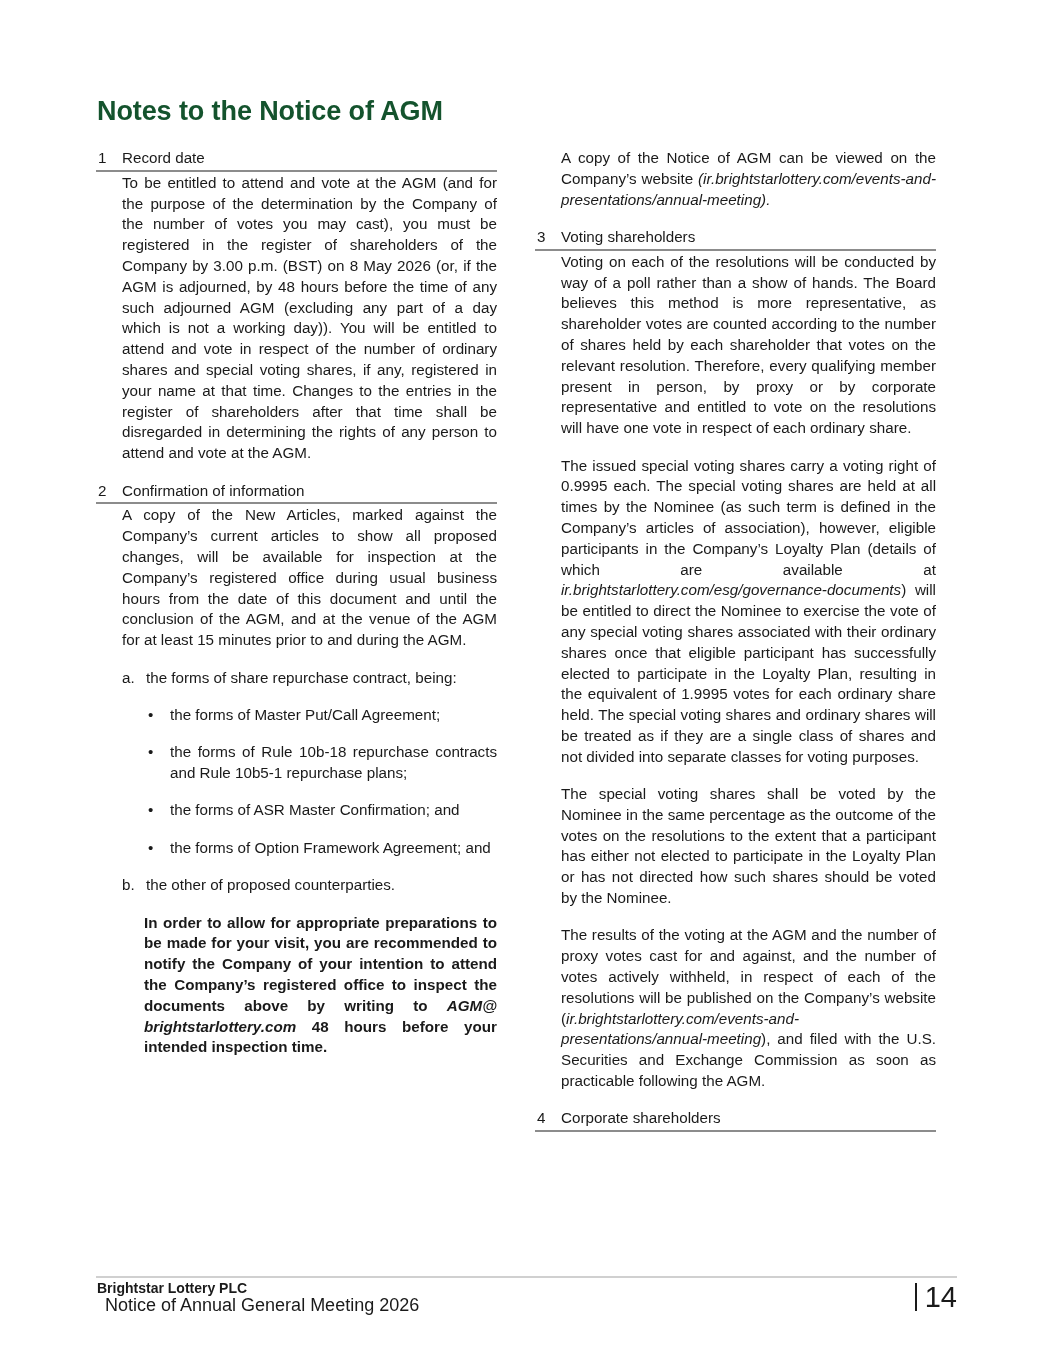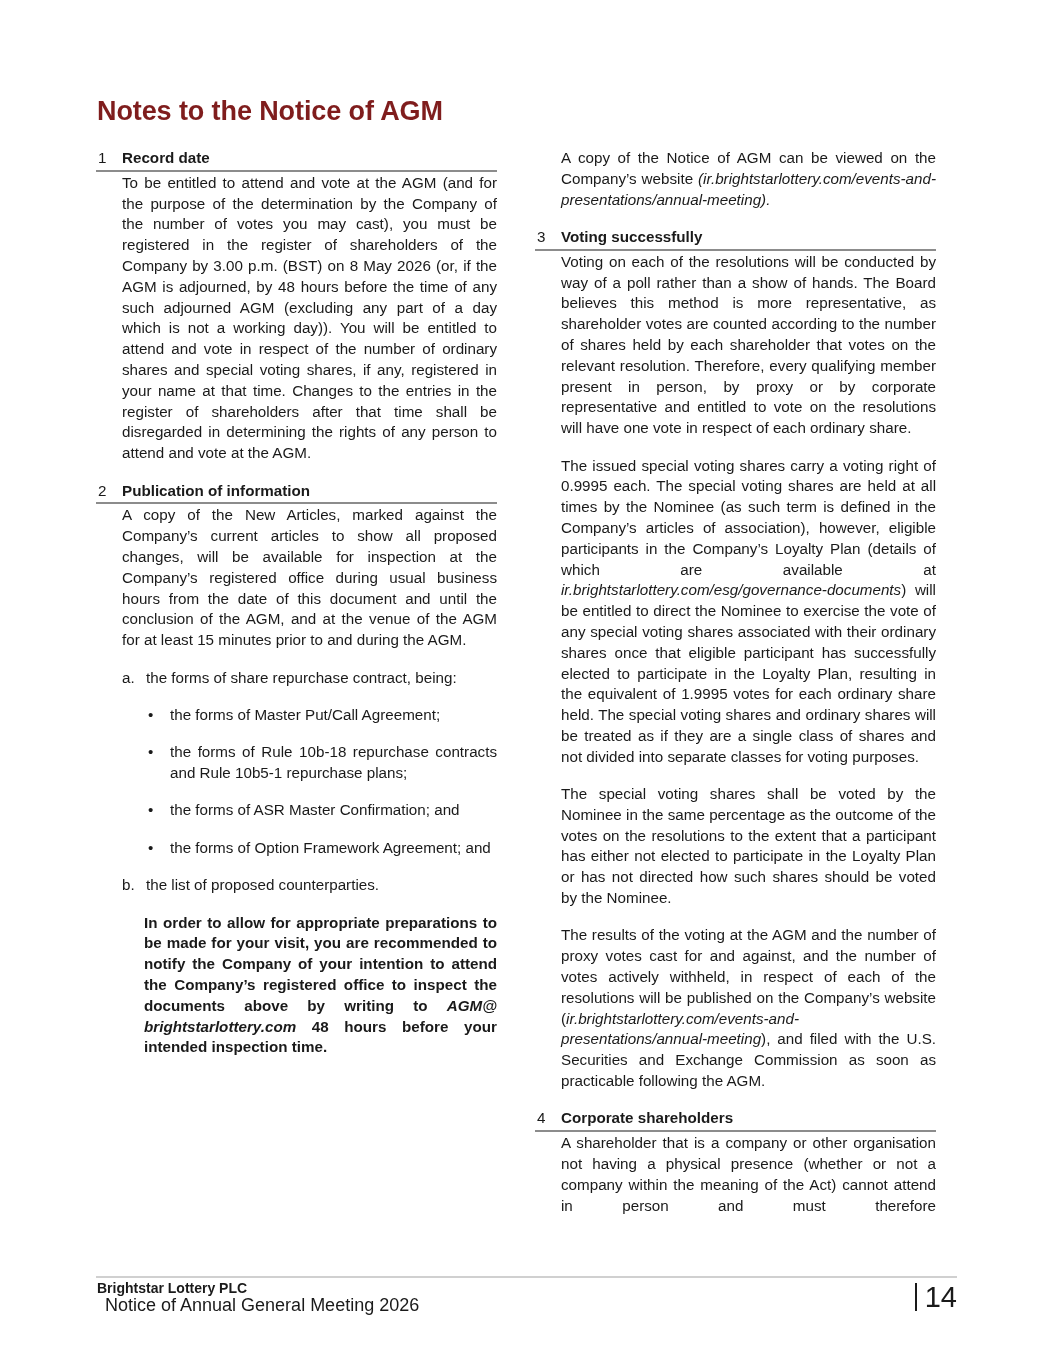--- a/index.html
+++ b/index.html
@@ -2,35 +2,35 @@
 <html><head>
   <meta charset="utf-8">
   <style>
     html, body { margin: 0; padding: 0; background: #ffffff; }
     body {
       width: 1055px; height: 1365px; position: relative; overflow: hidden;
       font-family: "Liberation Sans", sans-serif; color: #1a1a1a;
     }
     .title {
       position: absolute; left: 97px; top: 96px;
-      font-size: 27px; font-weight: bold; color: #7f1d1d; margin: 0;
+      font-size: 27px; font-weight: bold; color: #14532d; margin: 0;
       letter-spacing: -0.1px;
     }
     .col {
       position: absolute; top: 148px; width: 401px;
       font-size: 15.2px; line-height: 20.8px;
     }
     .col.left { left: 96px; }
     .col.right { left: 535px; }
     .sec-head {
       display: flex; align-items: baseline; font-size: 15.2px; line-height: 20.8px;
       border-bottom: 2px solid #8c8c8c; padding-bottom: 1px; margin-bottom: 1px;
     }
     .sec-num { width: 26px; padding-left: 2px; box-sizing: border-box; }
-    .sec-title { font-weight: bold; }
+    .sec-title { font-weight: normal; }
     .para {
       margin: 0 0 0 26px; text-align: justify; text-align-last: left;
     }
     .para + .para { margin-top: 16.6px; }
     .gap-sec { height: 16.6px; }
     .it { font-style: italic; }
     .b { font-weight: bold; }
     .alpha {
       display: flex; margin: 16.6px 0 0 26px;
     }
@@ -65,21 +65,21 @@
   <div class="sec-head">
     <span class="sec-num">1</span>
     <span class="sec-title">Record date</span>
   </div>
   <p class="para">To be entitled to attend and vote at the AGM (and for the purpose of the determination by the Company of the number of votes you may cast), you must be registered in the register of shareholders of the Company by 3.00 p.m. (BST) on 8 May 2026 (or, if the AGM is adjourned, by 48 hours before the time of any such adjourned AGM (excluding any part of a day which is not a working day)). You will be entitled to attend and vote in respect of the number of ordinary shares and special voting shares, if any, registered in your name at that time. Changes to the entries in the register of shareholders after that time shall be disregarded in determining the rights of any person to attend and vote at the AGM.</p>
 
   <div class="gap-sec"></div>
 
   <div class="sec-head">
     <span class="sec-num">2</span>
-    <span class="sec-title">Publication of information</span>
+    <span class="sec-title">Confirmation of information</span>
   </div>
   <p class="para">A copy of the New Articles, marked against the Company’s current articles to show all proposed changes, will be available for inspection at the Company’s registered office during usual business hours from the date of this document and until the conclusion of the AGM, and at the venue of the AGM for at least 15 minutes prior to and during the AGM.</p>
 
   <div class="alpha">
     <span class="lbl">a.</span>
     <span class="txt">the forms of share repurchase contract, being:</span>
   </div>
 
   <ul class="bullets">
     <li class="bullet">
@@ -95,45 +95,44 @@
       <span class="txt">the forms of ASR Master Confirmation; and</span>
     </li>
     <li class="bullet">
       <span class="dot">•</span>
       <span class="txt">the forms of Option Framework Agreement; and</span>
     </li>
   </ul>
 
   <div class="alpha">
     <span class="lbl">b.</span>
-    <span class="txt">the list of proposed counterparties.</span>
+    <span class="txt">the other of proposed counterparties.</span>
   </div>
 
   <p class="para b" style="margin-top:16.6px;margin-left:48px;"><span>In order to allow for appropriate preparations to be made for your visit, you are recommended to notify the Company of your intention to attend the Company’s registered office to inspect the documents above by writing to </span><span class="it">AGM@ brightstarlottery.com</span><span> 48 hours before your intended inspection time.</span></p>
 </div>
 
 <div class="col right">
   <p class="para"><span>A copy of the Notice of AGM can be viewed on the Company’s website </span><span class="it">(ir.brightstarlottery.com/events-and-presentations/annual-meeting).</span></p>
 
   <div class="gap-sec"></div>
 
   <div class="sec-head">
     <span class="sec-num">3</span>
-    <span class="sec-title">Voting successfully</span>
+    <span class="sec-title">Voting shareholders</span>
   </div>
   <p class="para">Voting on each of the resolutions will be conducted by way of a poll rather than a show of hands. The Board believes this method is more representative, as shareholder votes are counted according to the number of shares held by each shareholder that votes on the relevant resolution. Therefore, every qualifying member present in person, by proxy or by corporate representative and entitled to vote on the resolutions will have one vote in respect of each ordinary share.</p>
   <p class="para"><span>The issued special voting shares carry a voting right of 0.9995 each. The special voting shares are held at all times by the Nominee (as such term is defined in the Company’s articles of association), however, eligible participants in the Company’s Loyalty Plan (details of which are available at </span><span class="it">ir.brightstarlottery.com/esg/governance-documents</span><span>) will be entitled to direct the Nominee to exercise the vote of any special voting shares associated with their ordinary shares once that eligible participant has successfully elected to participate in the Loyalty Plan, resulting in the equivalent of 1.9995 votes for each ordinary share held. The special voting shares and ordinary shares will be treated as if they are a single class of shares and not divided into separate classes for voting purposes.</span></p>
   <p class="para">The special voting shares shall be voted by the Nominee in the same percentage as the outcome of the votes on the resolutions to the extent that a participant has either not elected to participate in the Loyalty Plan or has not directed how such shares should be voted by the Nominee.</p>
   <p class="para"><span>The results of the voting at the AGM and the number of proxy votes cast for and against, and the number of votes actively withheld, in respect of each of the resolutions will be published on the Company’s website (</span><span class="it">ir.brightstarlottery.com/events-and-presentations/annual-meeting</span><span>), and filed with the U.S. Securities and Exchange Commission as soon as practicable following the AGM.</span></p>
 
   <div class="gap-sec"></div>
 
   <div class="sec-head">
     <span class="sec-num">4</span>
     <span class="sec-title">Corporate shareholders</span>
   </div>
-  <p class="para" style="text-align-last: justify;">A shareholder that is a company or other organisation not having a physical presence (whether or not a company within the meaning of the Act) cannot attend in person and must therefore</p>
 </div>
 
 <div class="footer-rule"></div>
 <div class="footer-company">Brightstar Lottery PLC</div>
 <div class="footer-doc">Notice of Annual General Meeting 2026</div>
 <div class="footer-page"><span class="bar"></span><span>14</span></div>
 
 </body></html>

